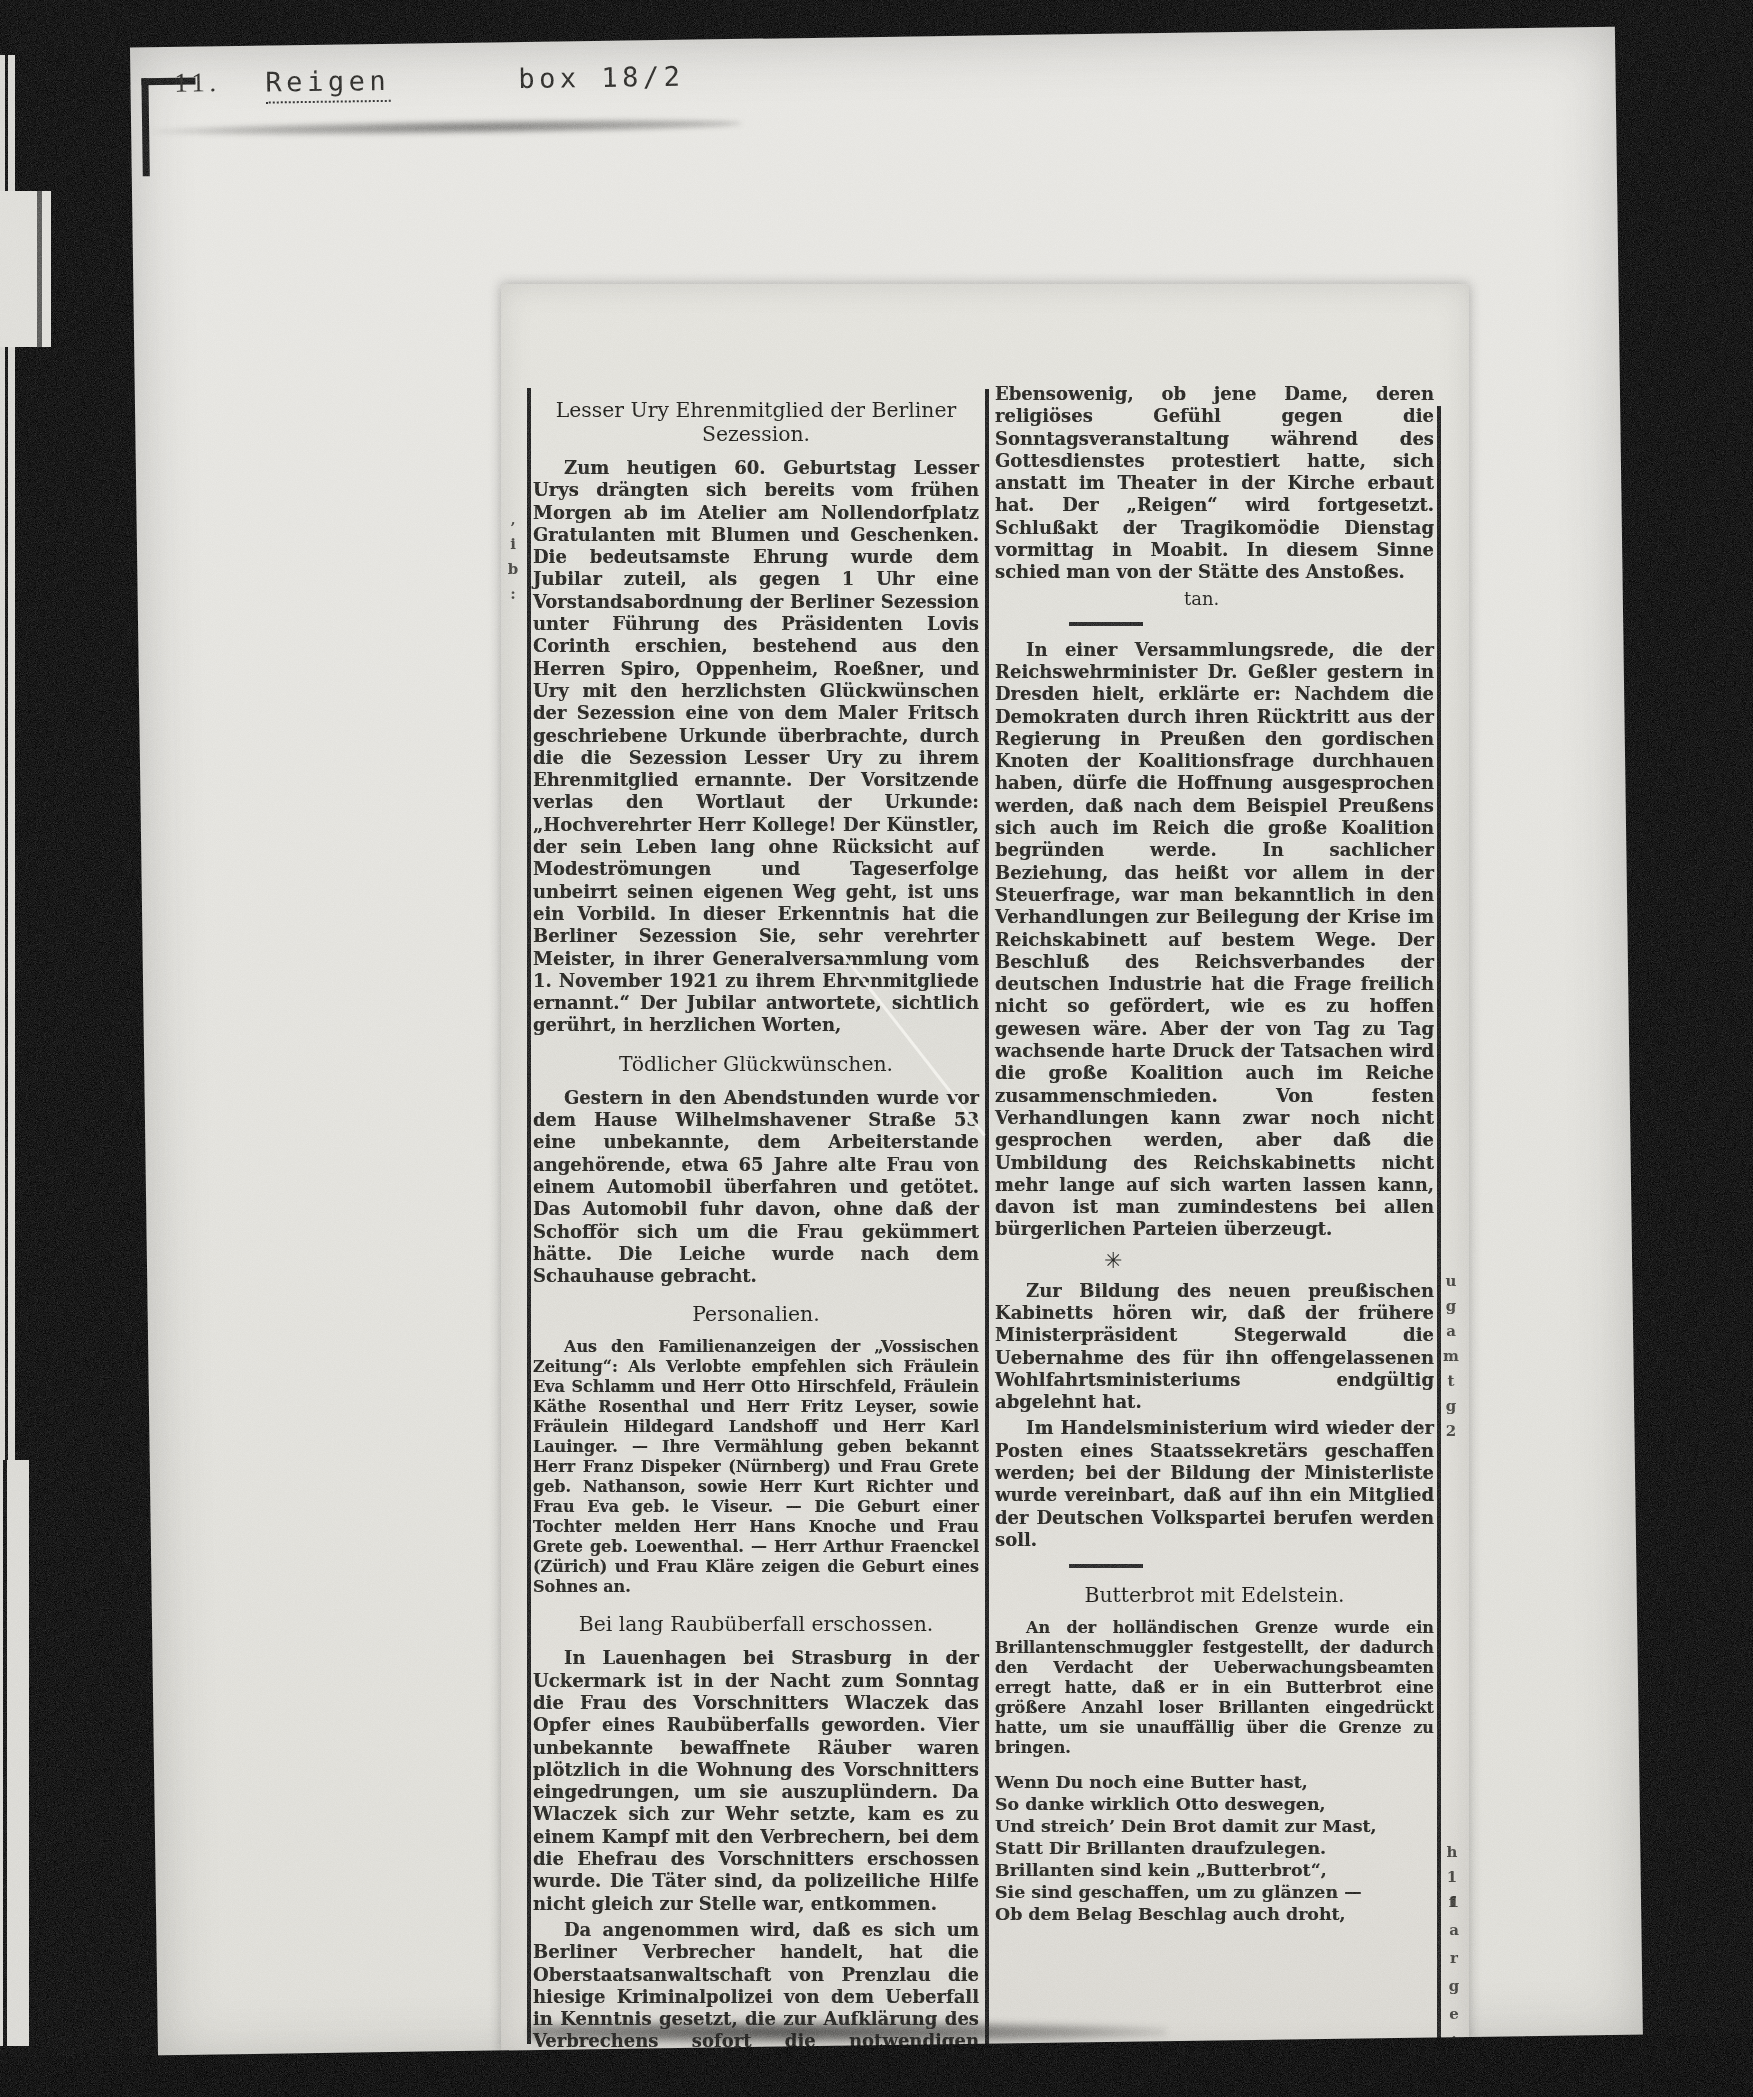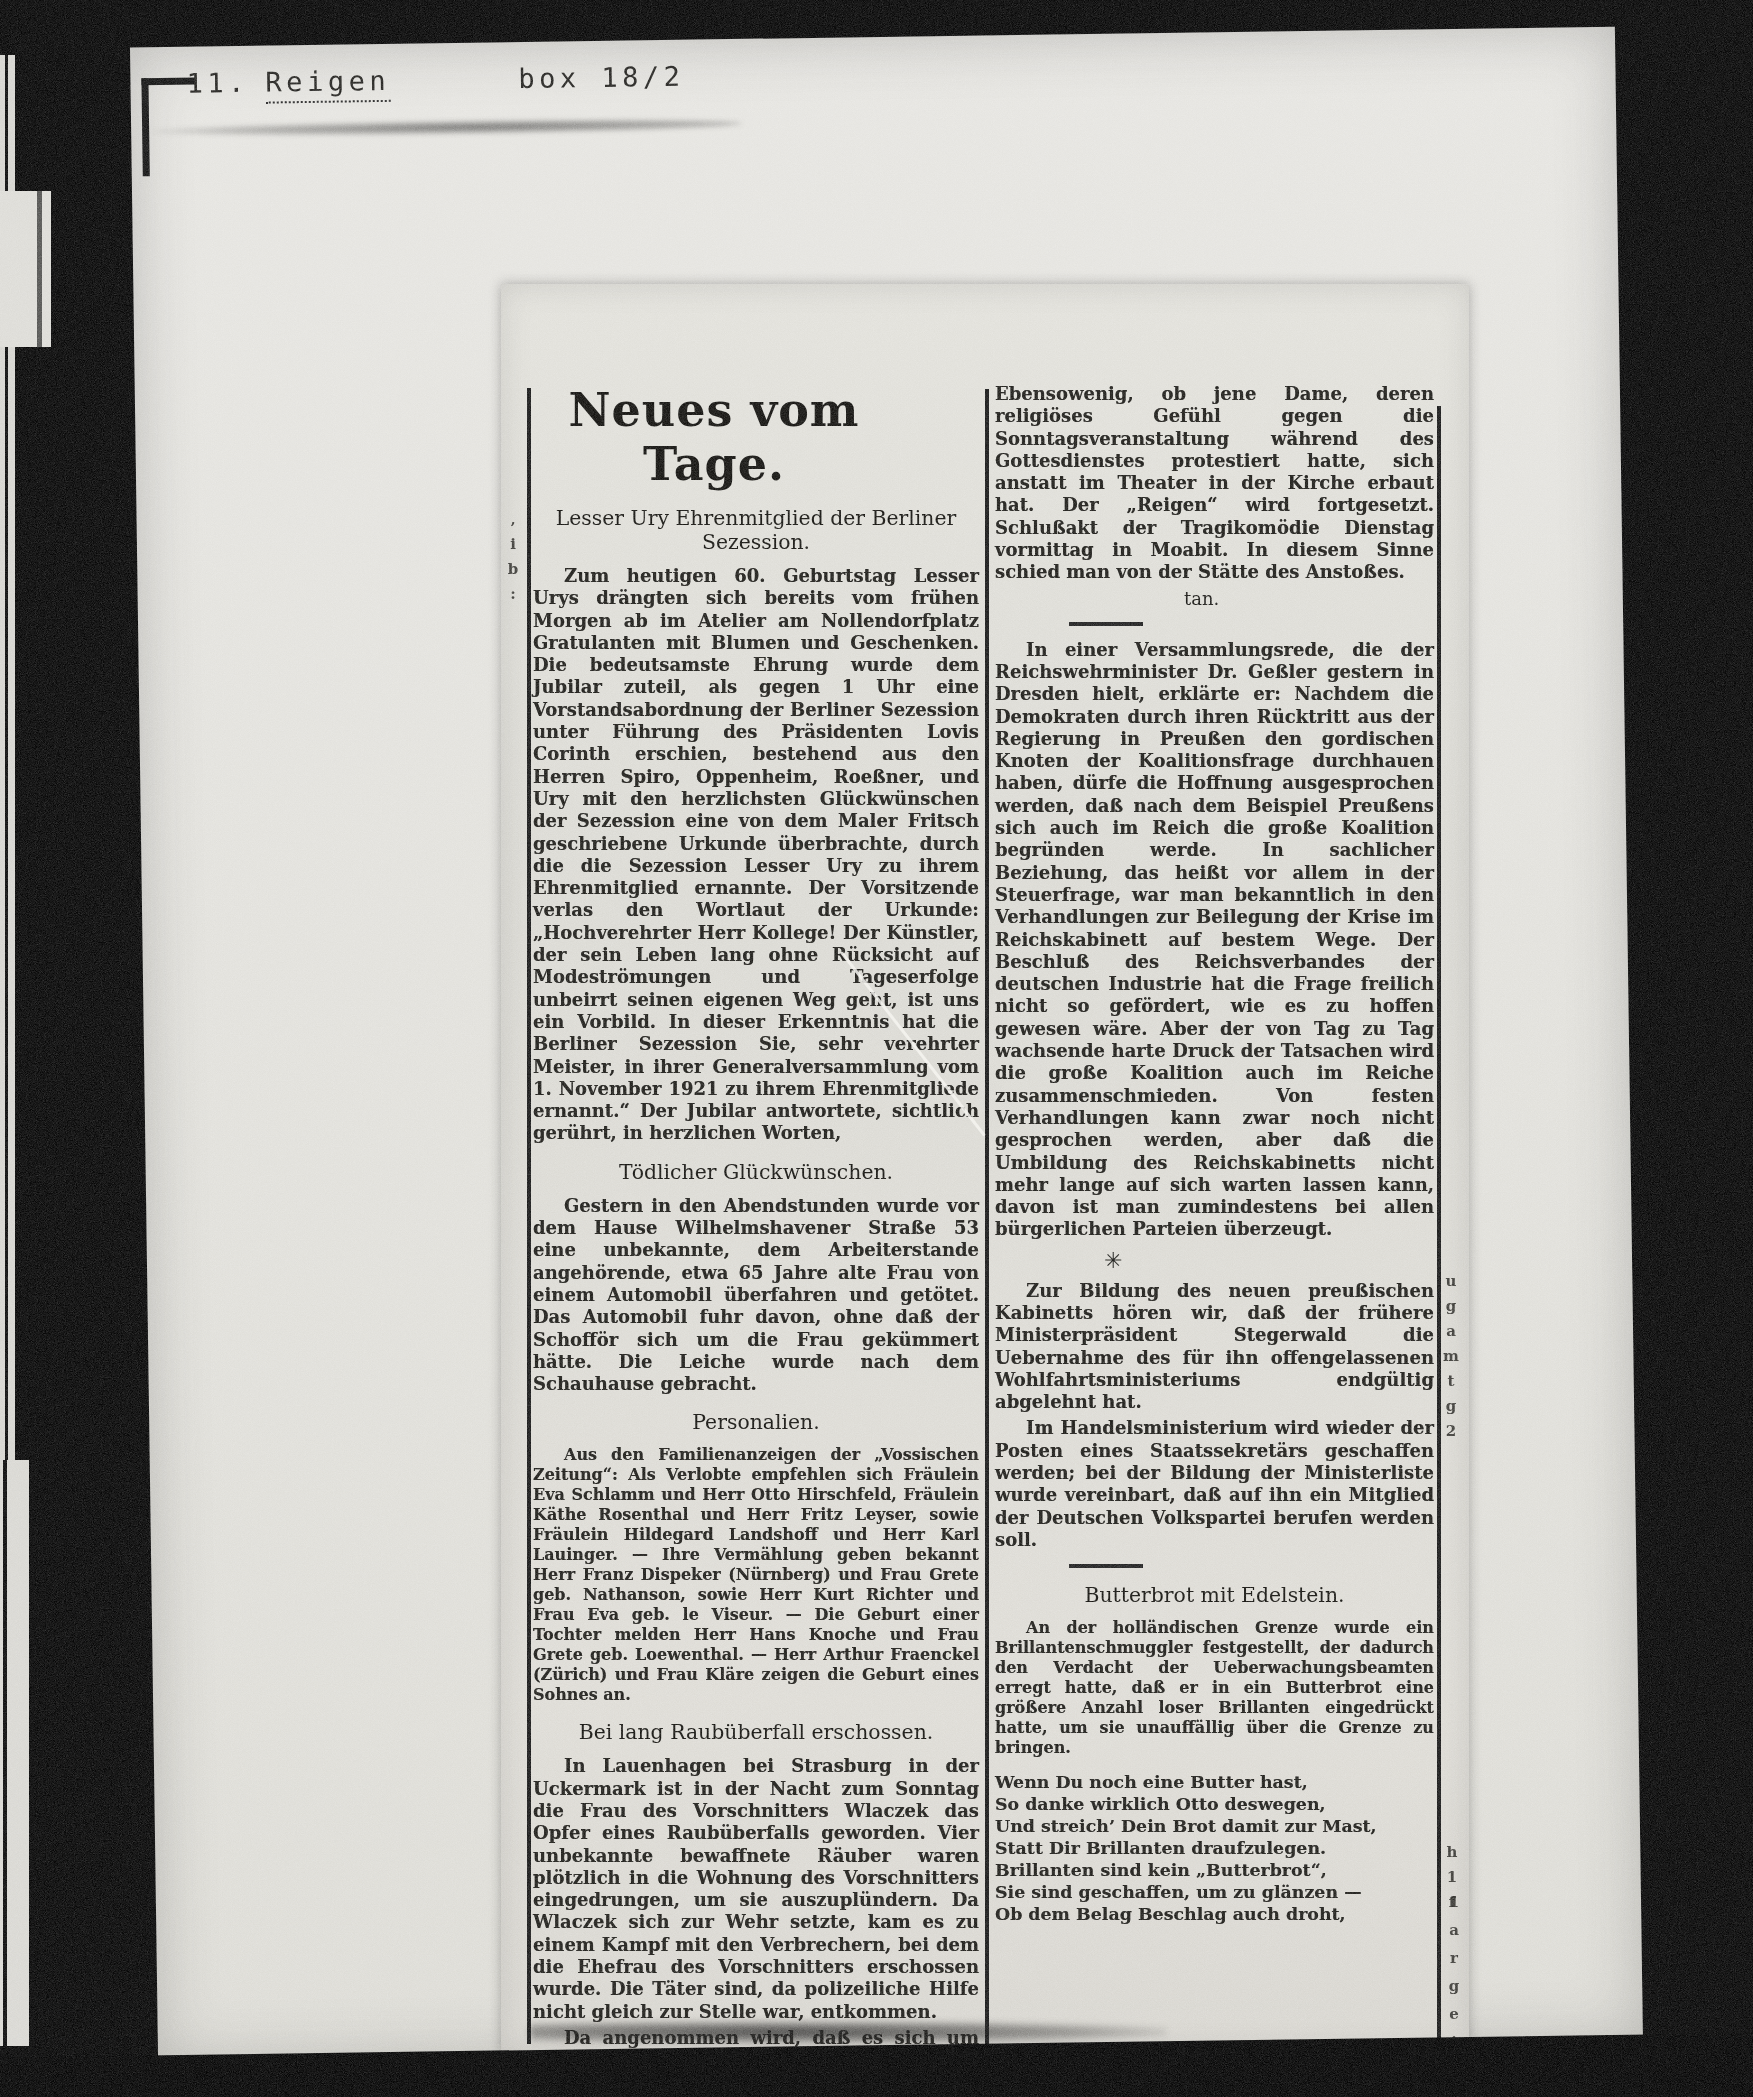--- a/index.html
+++ b/index.html
@@ -19,21 +19,21 @@
     box-shadow:inset 0 0 60px rgba(60,60,60,.28);
     z-index:8;
   }
   .corner-mark-h{position:absolute;left:11px;top:31px;width:54px;height:6.5px;background:#151515;}
   .corner-mark-v{position:absolute;left:11px;top:31px;width:6.5px;height:98px;background:#151515;}
   .typed{
     position:absolute;top:21px;
     font-family:"DejaVu Sans Mono", monospace;
     font-size:27px;color:#262522;letter-spacing:4.5px;white-space:nowrap;
   }
-  .typed-index{left:56px;}
+  .typed-index{left:44px;font-family:Liberation Serif, serif;}
   .typed-title{left:135px;border-bottom:2.5px dotted #2a2a2a;padding-bottom:4px;}
   .typed-box{left:388px;}
   .smudge-line{
     position:absolute;left:20px;top:78px;width:591px;height:13px;
     background:radial-gradient(ellipse at 55% 50%,rgba(35,35,35,.62),rgba(35,35,35,.25) 55%,transparent 75%);
     filter:blur(2.5px);border-radius:50%;
   }
   
   .clipping{
     position:absolute;left:501px;top:284px;width:968px;height:1768px;
@@ -121,21 +121,20 @@
   <div class="colrule rule-left"></div>
   <div class="colrule rule-mid"></div>
   <div class="colrule rule-right"></div>
 
   <div class="frag frag-left">‚ib:</div>
   <div class="frag frag-ra">ugamtg2</div>
   <div class="frag frag-rb">h1f</div>
   <div class="frag frag-rc">1argeigt</div>
 
   <div class="col col-left">
-    <div class="news-headline">Neues vom Tage.</div>
     <div class="subhead">Lesser Ury Ehrenmitglied der Berliner Sezession.</div>
     <div class="para">Zum heutigen 60. Geburtstag Lesser Urys drängten sich bereits vom frühen Morgen ab im Atelier am Nollendorfplatz Gratulanten mit Blumen und Geschenken. Die bedeutsamste Ehrung wurde dem Jubilar zuteil, als gegen 1 Uhr eine Vorstandsabordnung der Berliner Sezession unter Führung des Präsidenten Lovis Corinth erschien, bestehend aus den Herren Spiro, Oppenheim, Roeßner, und Ury mit den herzlichsten Glückwünschen der Sezession eine von dem Maler Fritsch geschriebene Urkunde überbrachte, durch die die Sezession Lesser Ury zu ihrem Ehrenmitglied ernannte. Der Vorsitzende verlas den Wortlaut der Urkunde: „Hochverehrter Herr Kollege! Der Künstler, der sein Leben lang ohne Rücksicht auf Modeströmungen und Tageserfolge unbeirrt seinen eigenen Weg geht, ist uns ein Vorbild. In dieser Erkenntnis hat die Berliner Sezession Sie, sehr verehrter Meister, in ihrer Generalversammlung vom 1. November 1921 zu ihrem Ehrenmitgliede ernannt.“ Der Jubilar antwortete, sichtlich gerührt, in herzlichen Worten,</div>
     <div class="subhead">Tödlicher Glückwünschen.</div>
     <div class="para">Gestern in den Abendstunden wurde vor dem Hause Wilhelmshavener Straße 53 eine unbekannte, dem Arbeiterstande angehörende, etwa 65 Jahre alte Frau von einem Automobil überfahren und getötet. Das Automobil fuhr davon, ohne daß der Schofför sich um die Frau gekümmert hätte. Die Leiche wurde nach dem Schauhause gebracht.</div>
     <div class="subhead">Personalien.</div>
     <div class="para small">Aus den Familienanzeigen der „Vossischen Zeitung“: Als Verlobte empfehlen sich Fräulein Eva Schlamm und Herr Otto Hirschfeld, Fräulein Käthe Rosenthal und Herr Fritz Leyser, sowie Fräulein Hildegard Landshoff und Herr Karl Lauinger. — Ihre Vermählung geben bekannt Herr Franz Dispeker (Nürnberg) und Frau Grete geb. Nathanson, sowie Herr Kurt Richter und Frau Eva geb. le Viseur. — Die Geburt einer Tochter melden Herr Hans Knoche und Frau Grete geb. Loewenthal. — Herr Arthur Fraenckel (Zürich) und Frau Kläre zeigen die Geburt eines Sohnes an.</div>
     <div class="subhead">Bei lang Raubüberfall erschossen.</div>
     <div class="para">In Lauenhagen bei Strasburg in der Uckermark ist in der Nacht zum Sonntag die Frau des Vorschnitters Wlaczek das Opfer eines Raubüberfalls geworden. Vier unbekannte bewaffnete Räuber waren plötzlich in die Wohnung des Vorschnitters eingedrungen, um sie auszuplündern. Da Wlaczek sich zur Wehr setzte, kam es zu einem Kampf mit den Verbrechern, bei dem die Ehefrau des Vorschnitters erschossen wurde. Die Täter sind, da polizeiliche Hilfe nicht gleich zur Stelle war, entkommen.</div>
     <div class="para">Da angenommen wird, daß es sich um Berliner Verbrecher handelt, hat die Oberstaatsanwaltschaft von Prenzlau die hiesige Kriminalpolizei von dem Ueberfall in Kenntnis gesetzt, die zur Aufklärung des Verbrechens sofort die notwendigen Schritte eingeleitet hat.</div>
 

